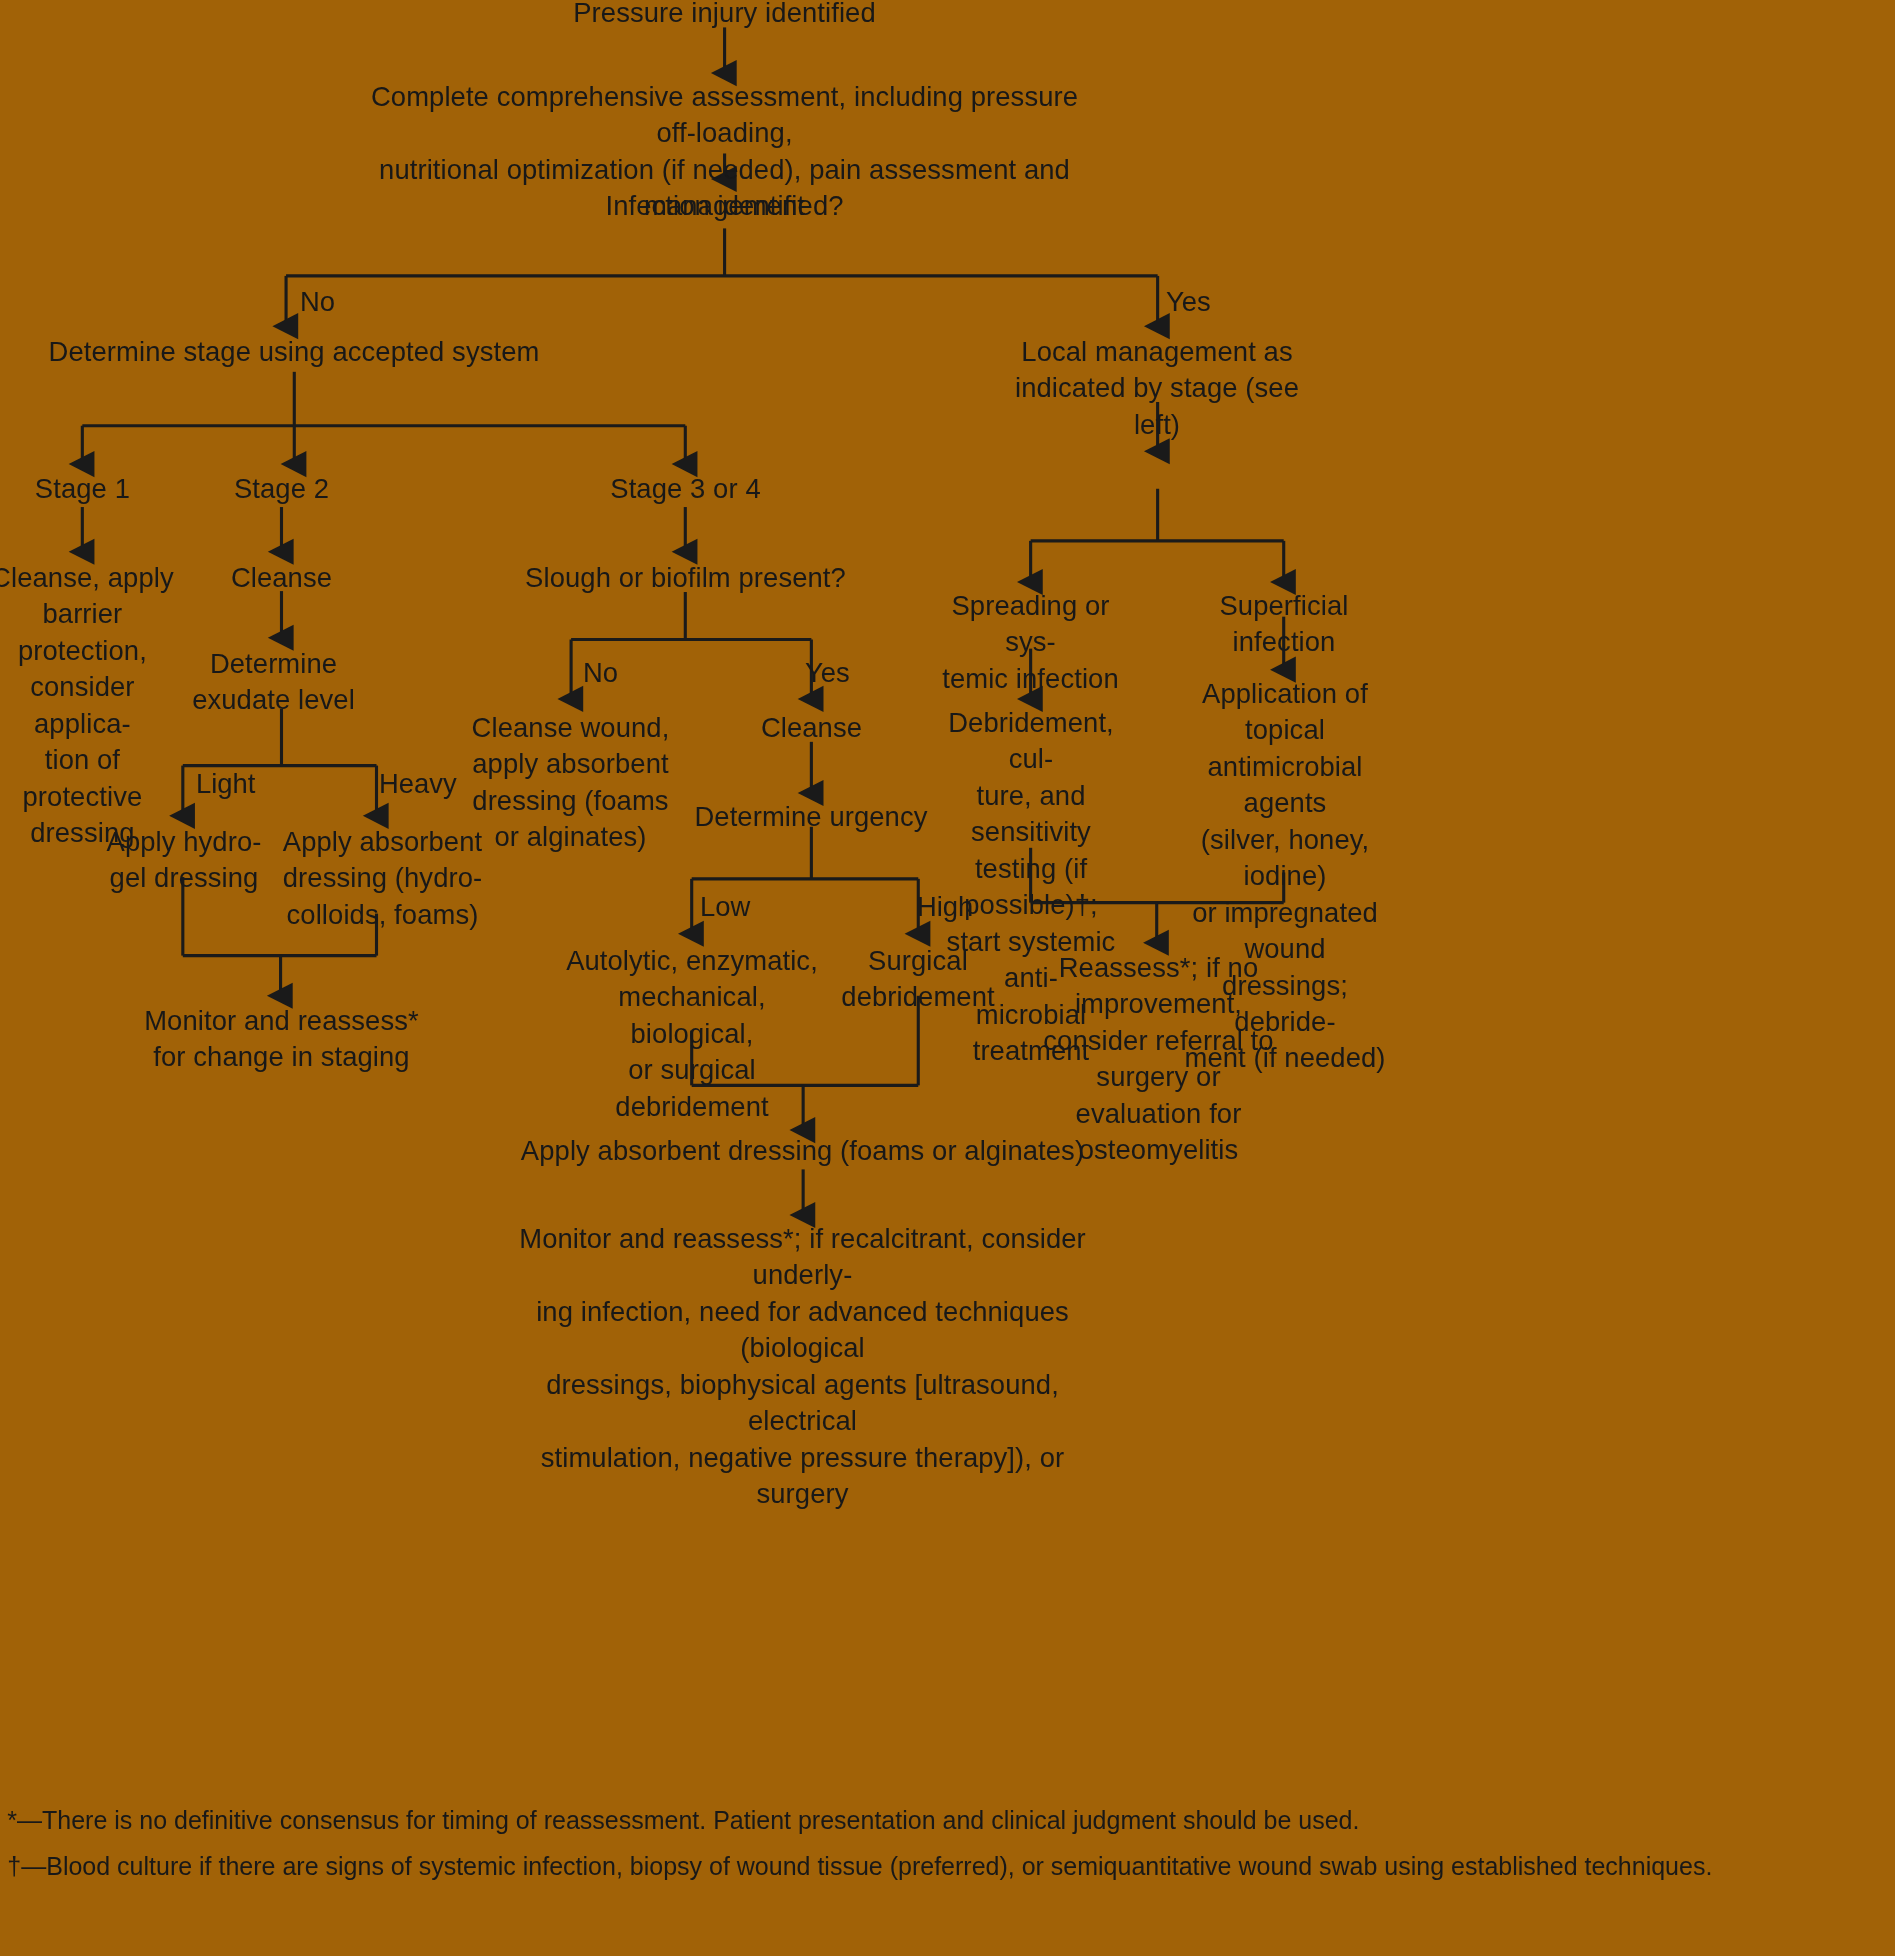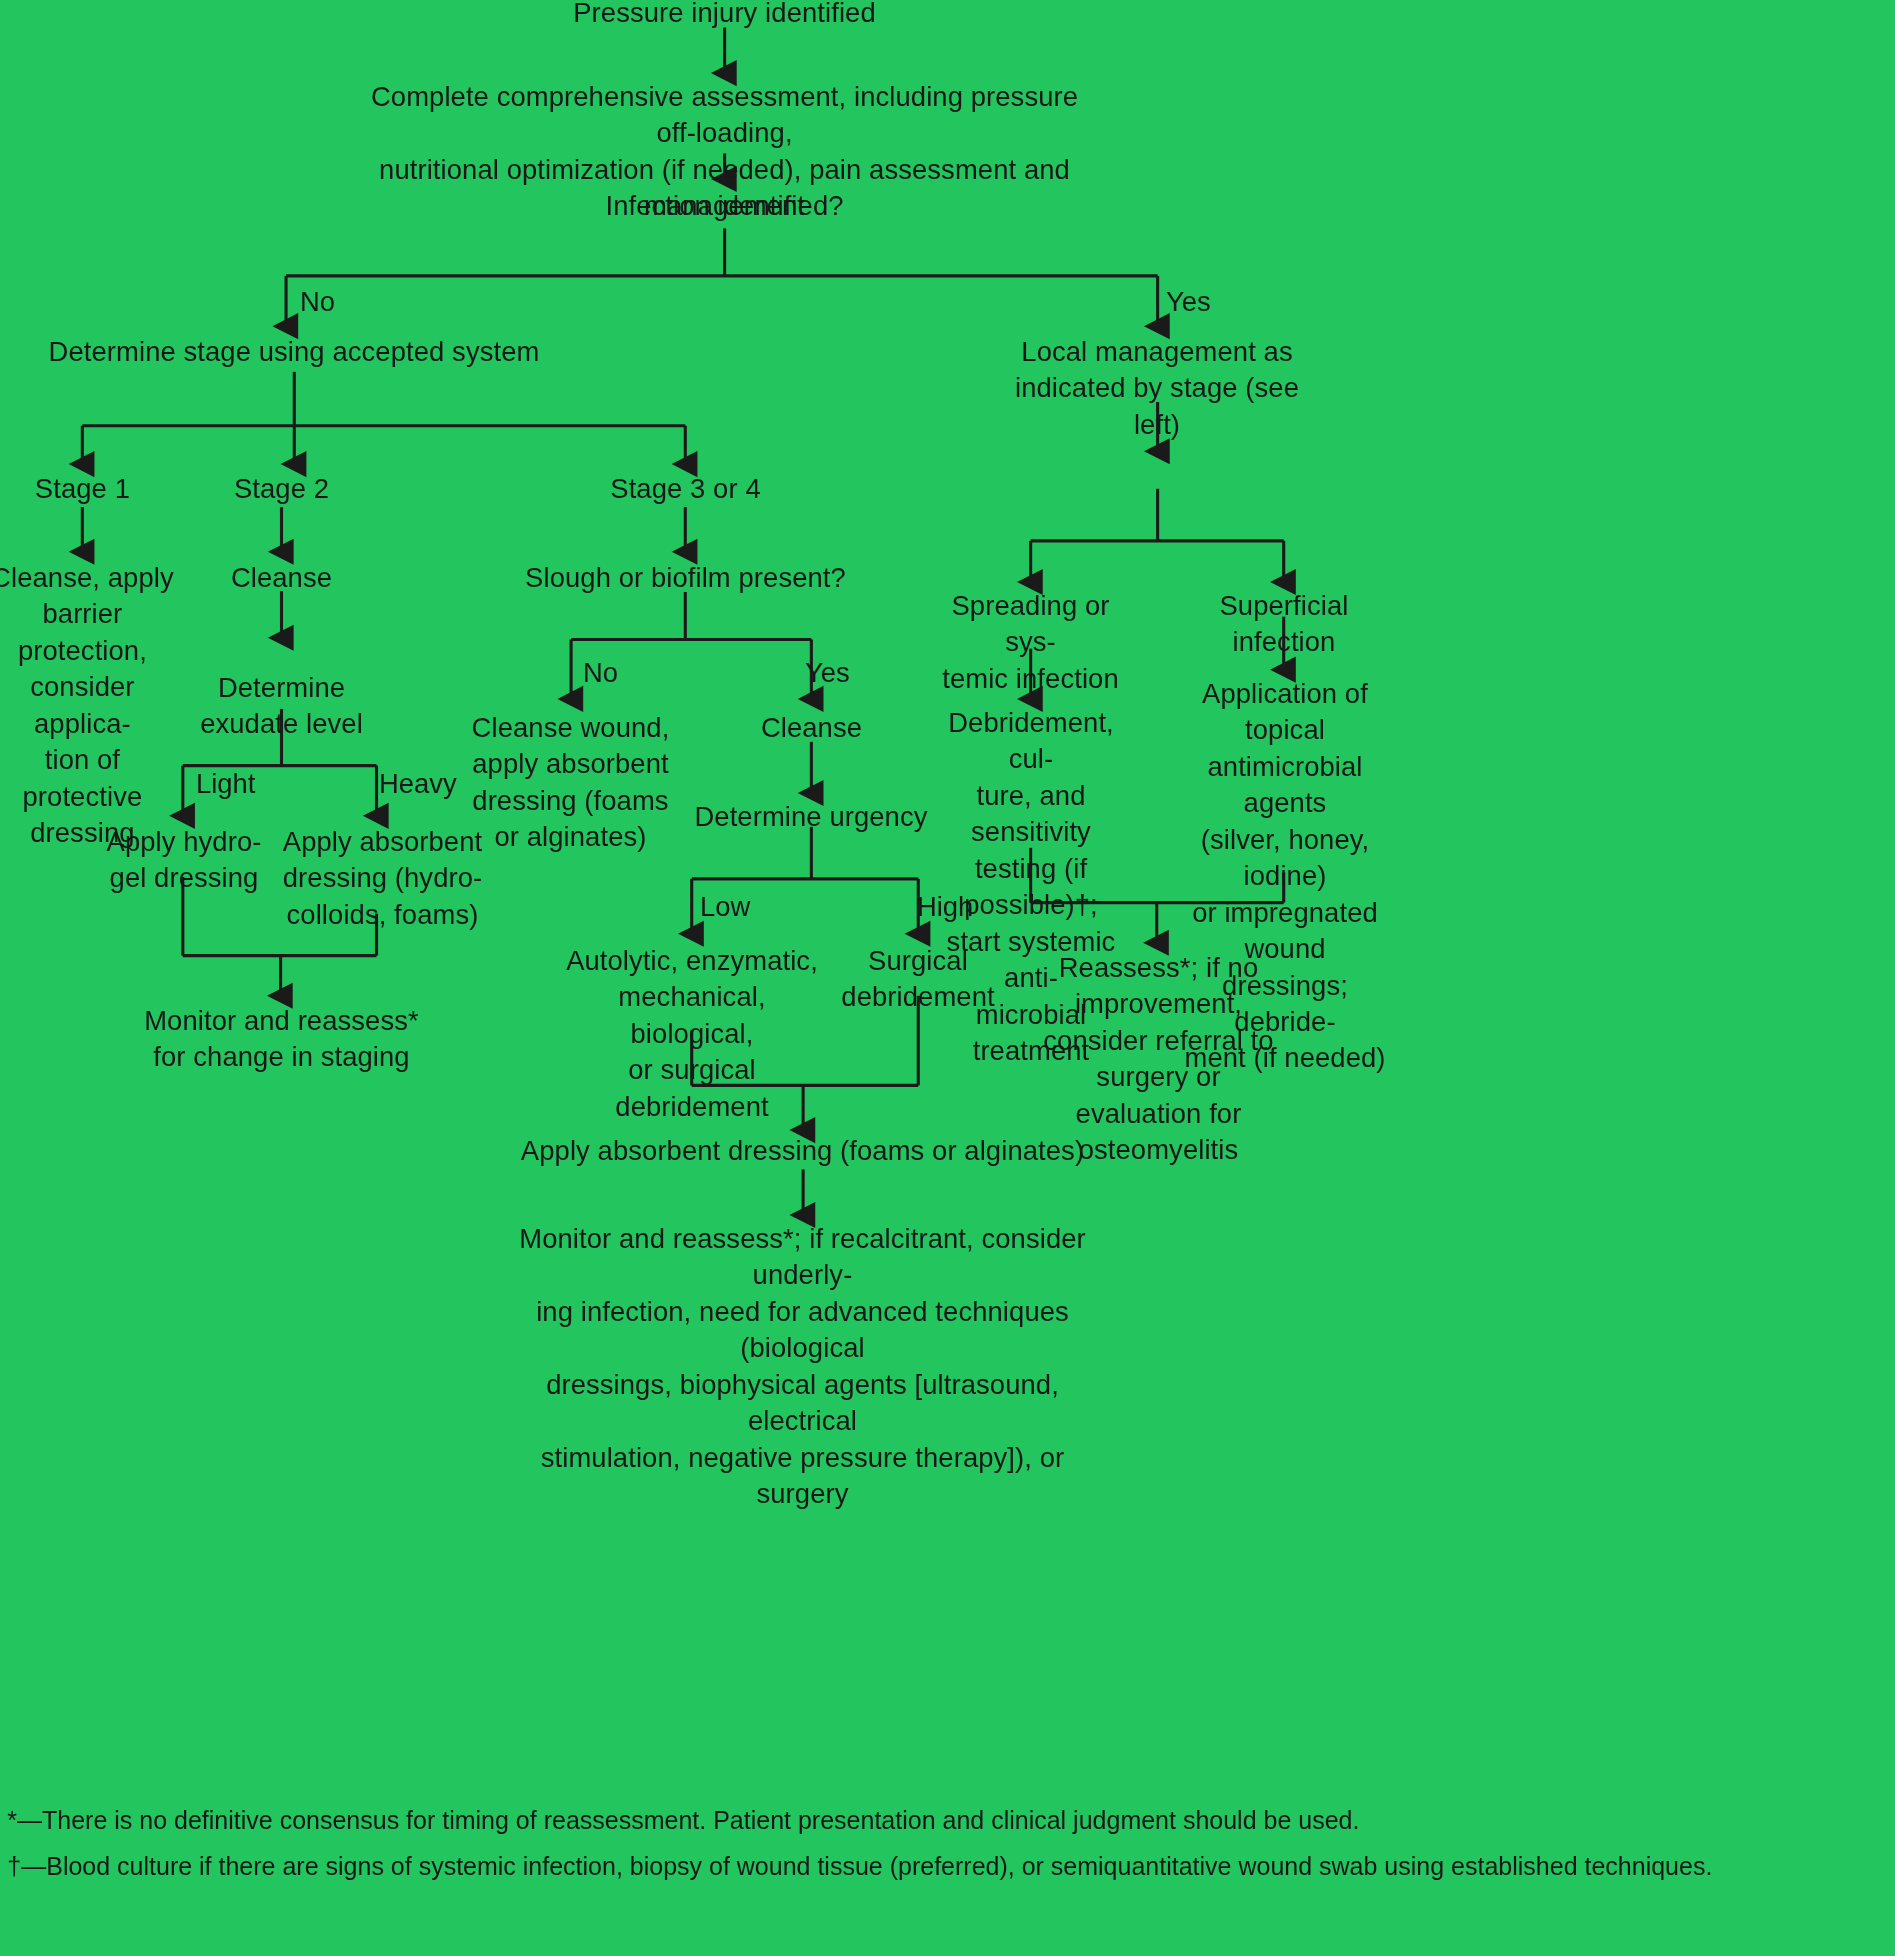--- a/index.html
+++ b/index.html
@@ -4,21 +4,21 @@
 <style>
   html, body {
     margin: 0;
     padding: 0;
     background: #ffffff;
   }
   #page {
     position: relative;
     width: 1895px;
     height: 1956px;
-    background: #22c55e;
+    background: #a16207;
     font-family: "Liberation Sans", sans-serif;
     color: #1a1a1a;
     overflow: hidden;
   }
   #edges {
     position: absolute;
     left: 0; top: 0;
     width: 1895px;
     height: 1956px;
     pointer-events: none;
@@ -149,21 +149,21 @@
   <div class="node" style="left:562px; top:471px; width:247px;">Stage 3 or 4</div>
 
   <div class="node" style="left:-14.6px; top:560px; width:194px;">Cleanse, apply
 barrier protection,
 consider applica-
 tion of protective
 dressing</div>
 
   <div class="node" style="left:190px; top:560px; width:183px;">Cleanse</div>
 
-  <div class="node" style="left:181px; top:646px; width:201px;margin-top:24px;">Determine
+  <div class="node" style="left:173px; top:646px; width:201px;">Determine
 exudate level</div>
 
   <div class="node" style="left:87px; top:824px; width:194px;">Apply hydro-
 gel dressing</div>
 
   <div class="node" style="left:281px; top:824px; width:203px;">Apply absorbent
 dressing (hydro-
 colloids, foams)</div>
 
   <div class="node" style="left:139px; top:1003px; width:285px;">Monitor and reassess*

